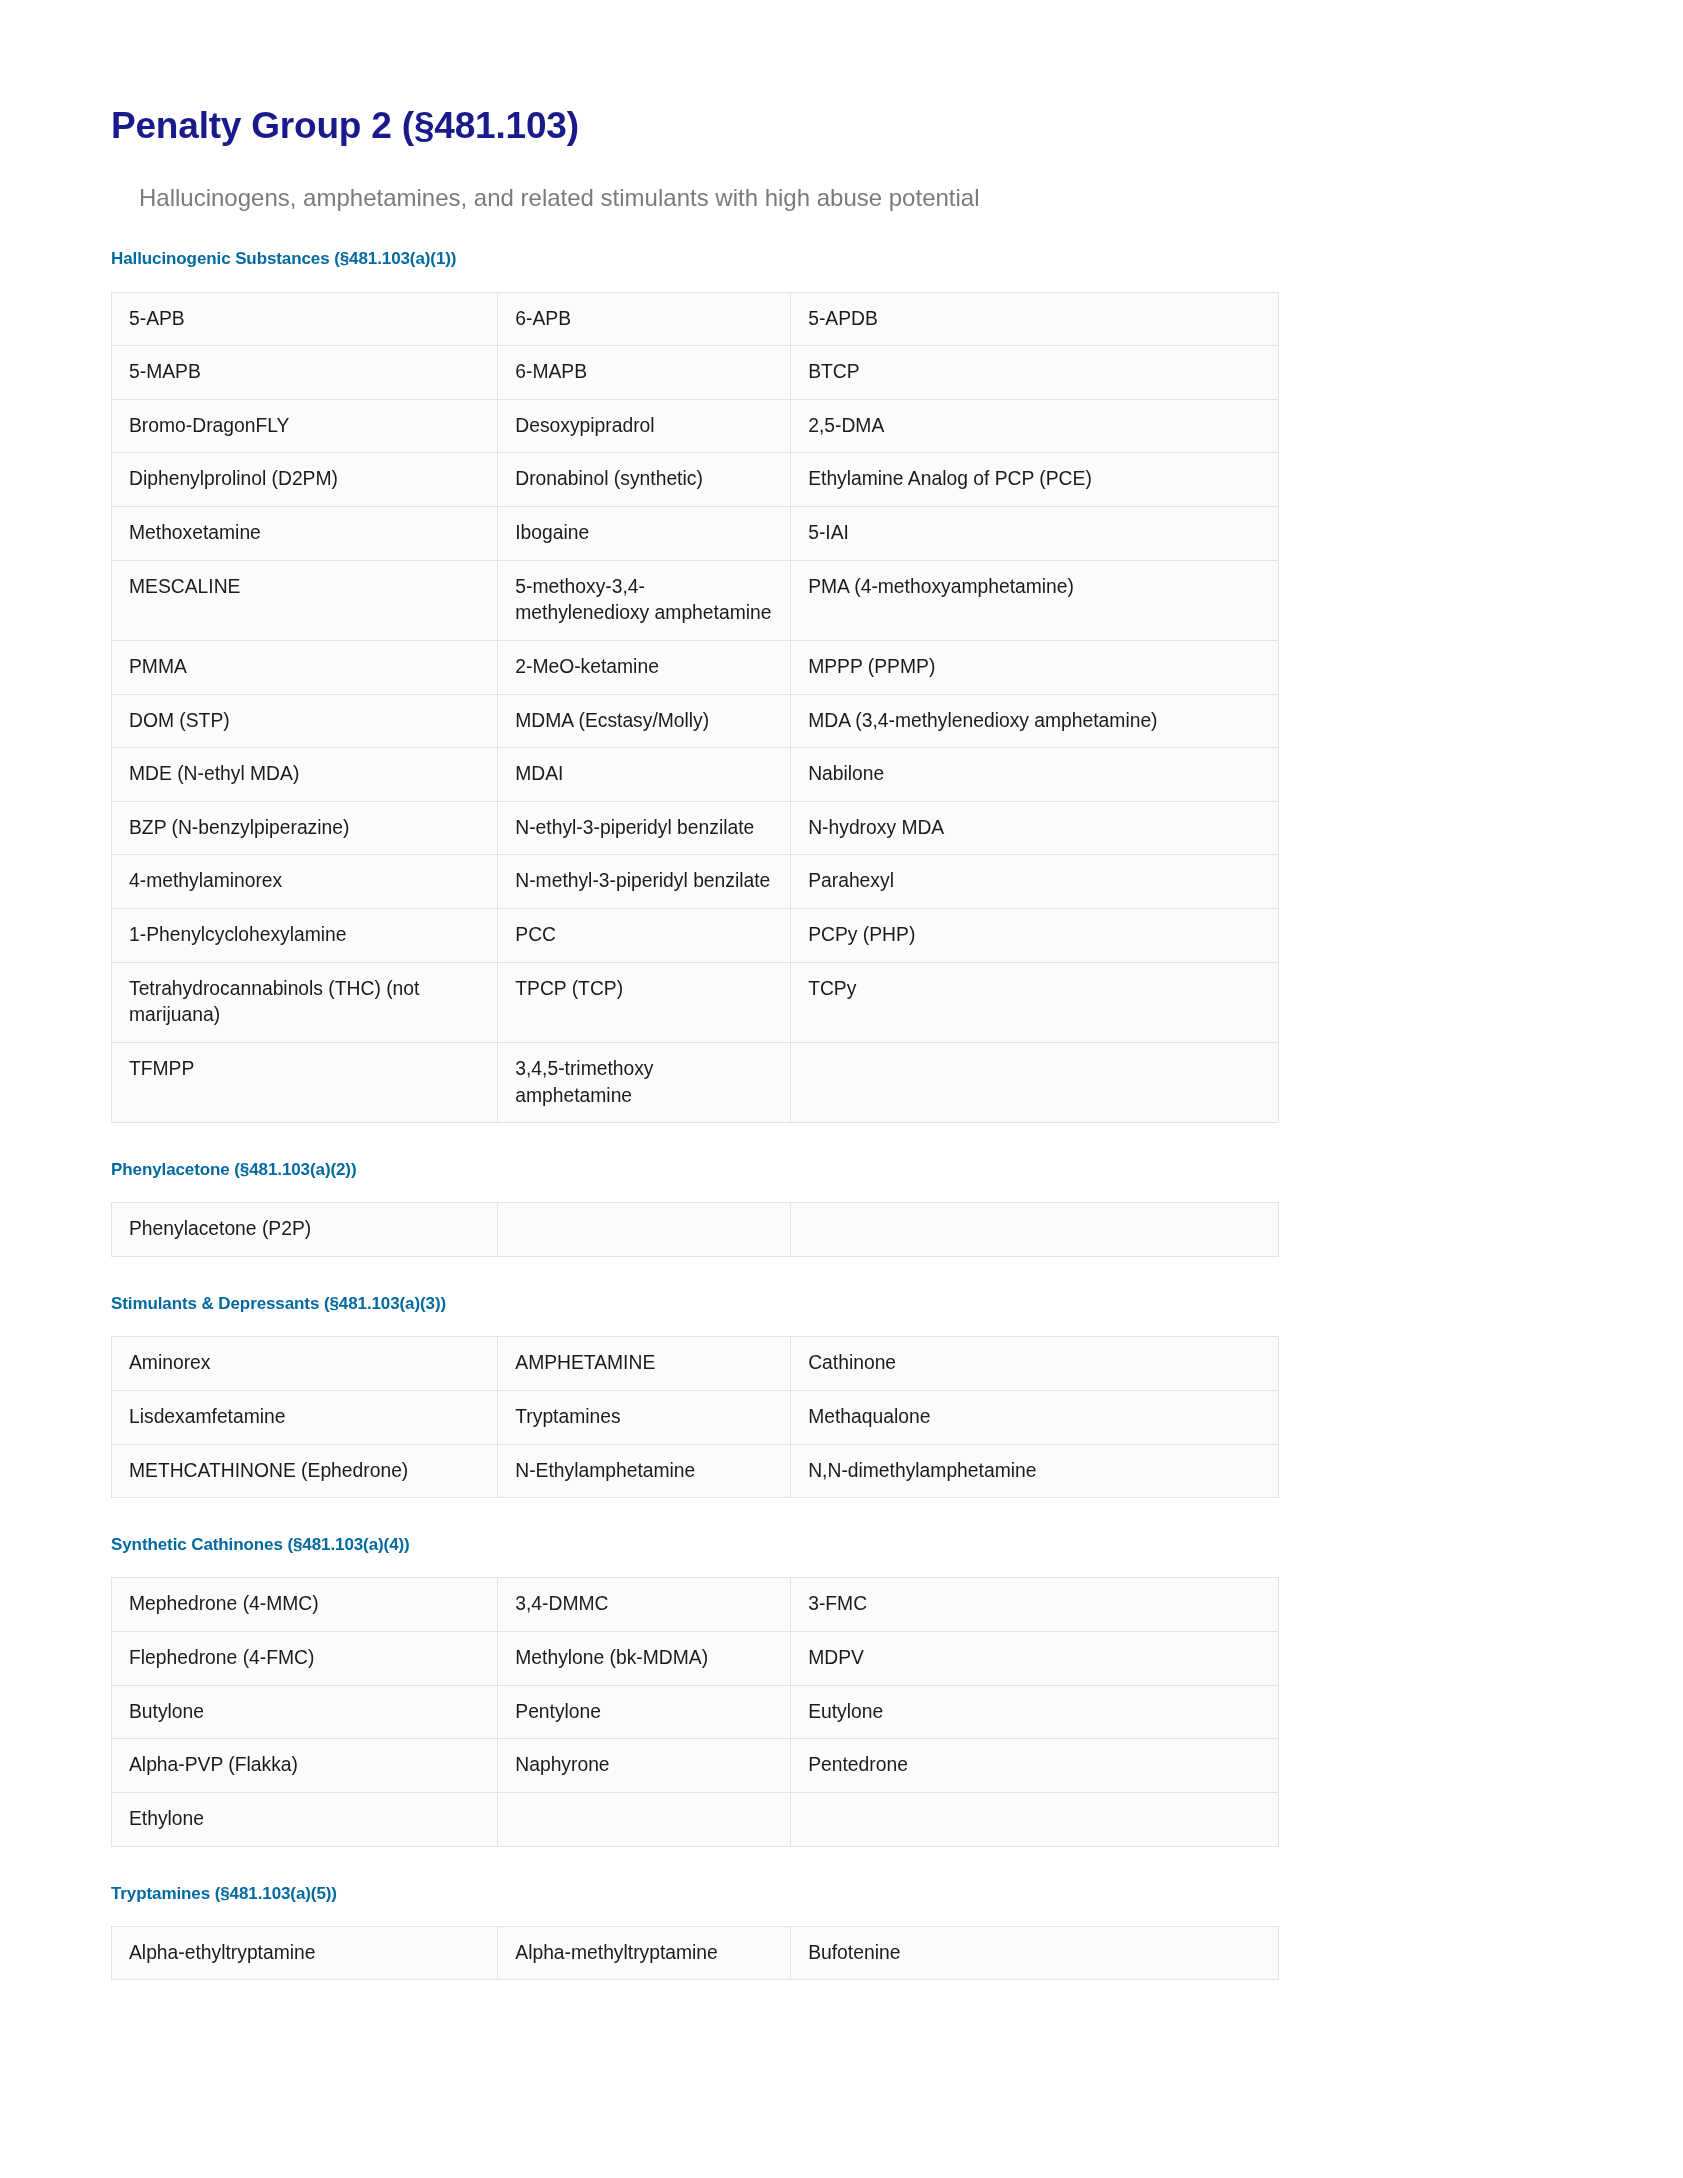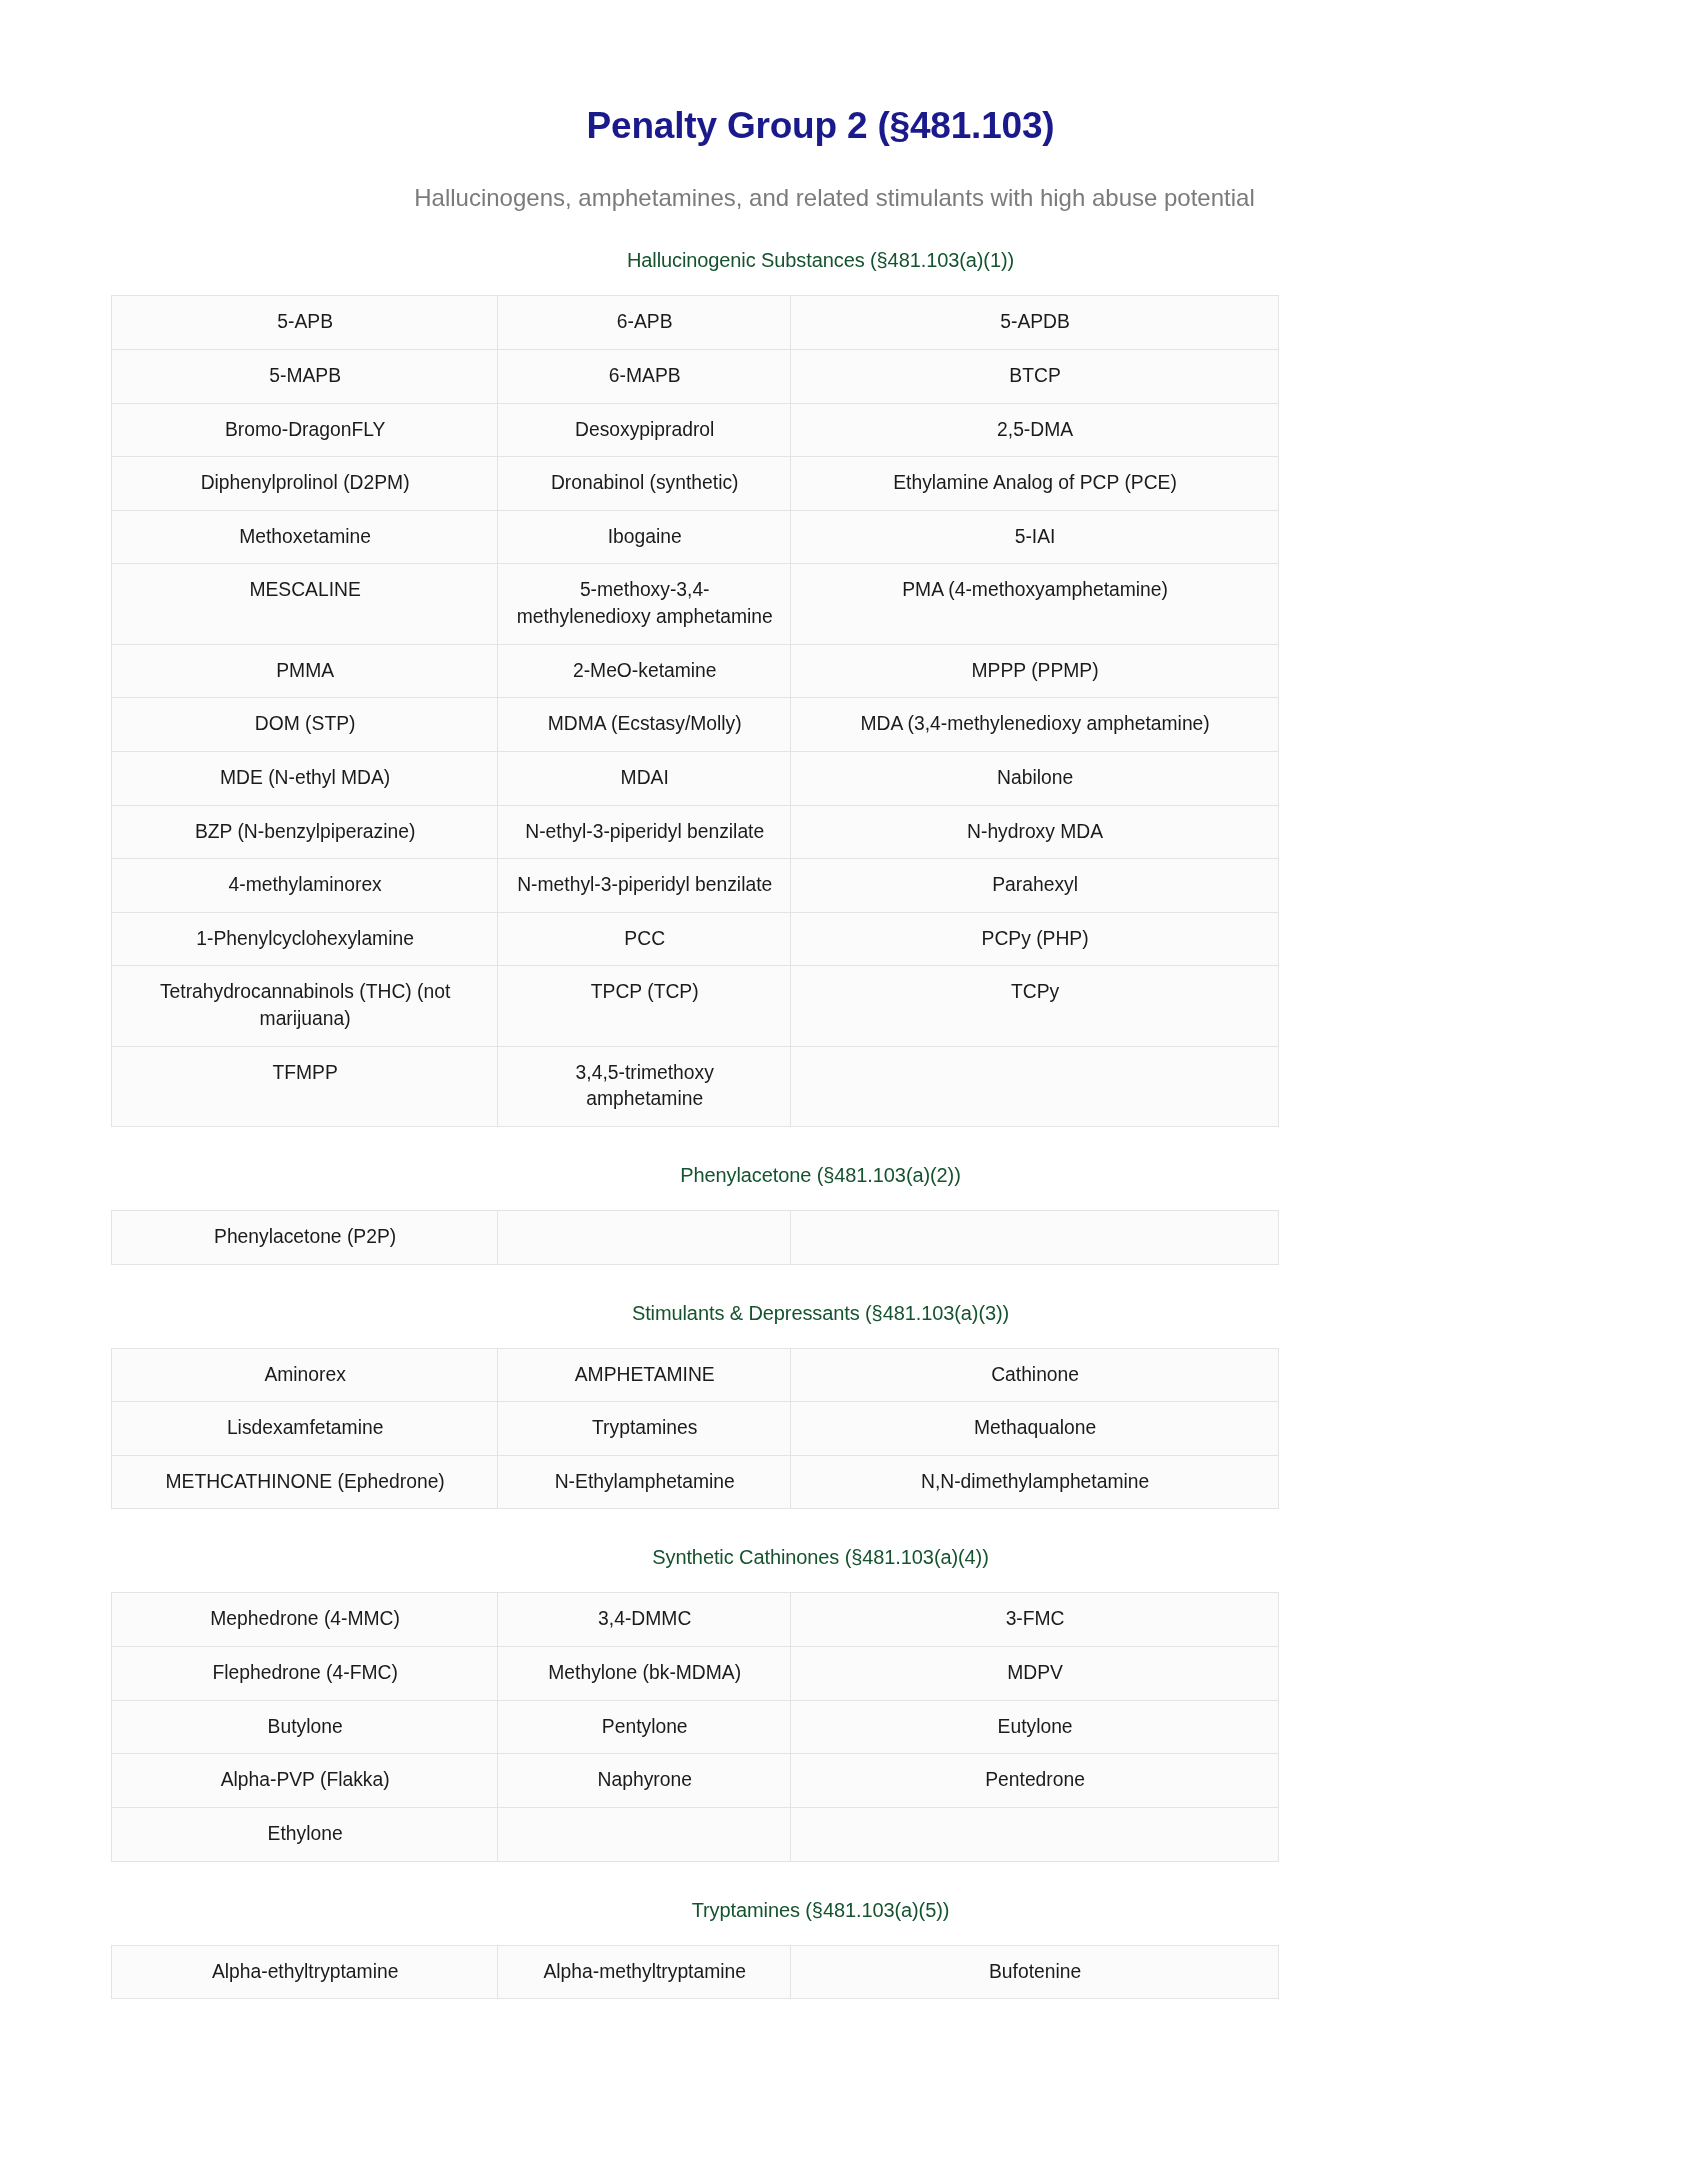--- a/index.html
+++ b/index.html
@@ -13,41 +13,40 @@
     height: 2178px;
     font-family: "Liberation Sans", sans-serif;
     color: #202124;
     -webkit-font-smoothing: antialiased;
   }
   .page {
     box-sizing: border-box;
     width: 1683px;
     min-height: 2178px;
     padding: 104px 153px 59px 111px;
-    text-align: center;
   }
   h1.doc-title {
     font-size: 37px;
     font-weight: bold;
     color: #1a1a8c;
     margin: 0 0 0 0;
     letter-spacing: -0.2px;
     line-height: 1.18;
   }
   p.doc-subtitle {
     font-size: 24px;
     color: #7b7b7b;
     margin: 33px 0 0 28px;
     font-weight: normal;
     line-height: 1.4;
   }
   h2.section-heading {
-    font-size: 20px;
-    font-weight: normal;
-    color: #14532d;
+    font-size: 17px;
+    font-weight: bold;
+    color: #0369a1;
     margin: 36px 0 0 0;
     line-height: 1.25;
     letter-spacing: -0.1px;
   }
   .section:first-of-type h2.section-heading {
     margin-top: 34px;
   }
   table.substances {
     border-collapse: collapse;
     width: 1168px;

